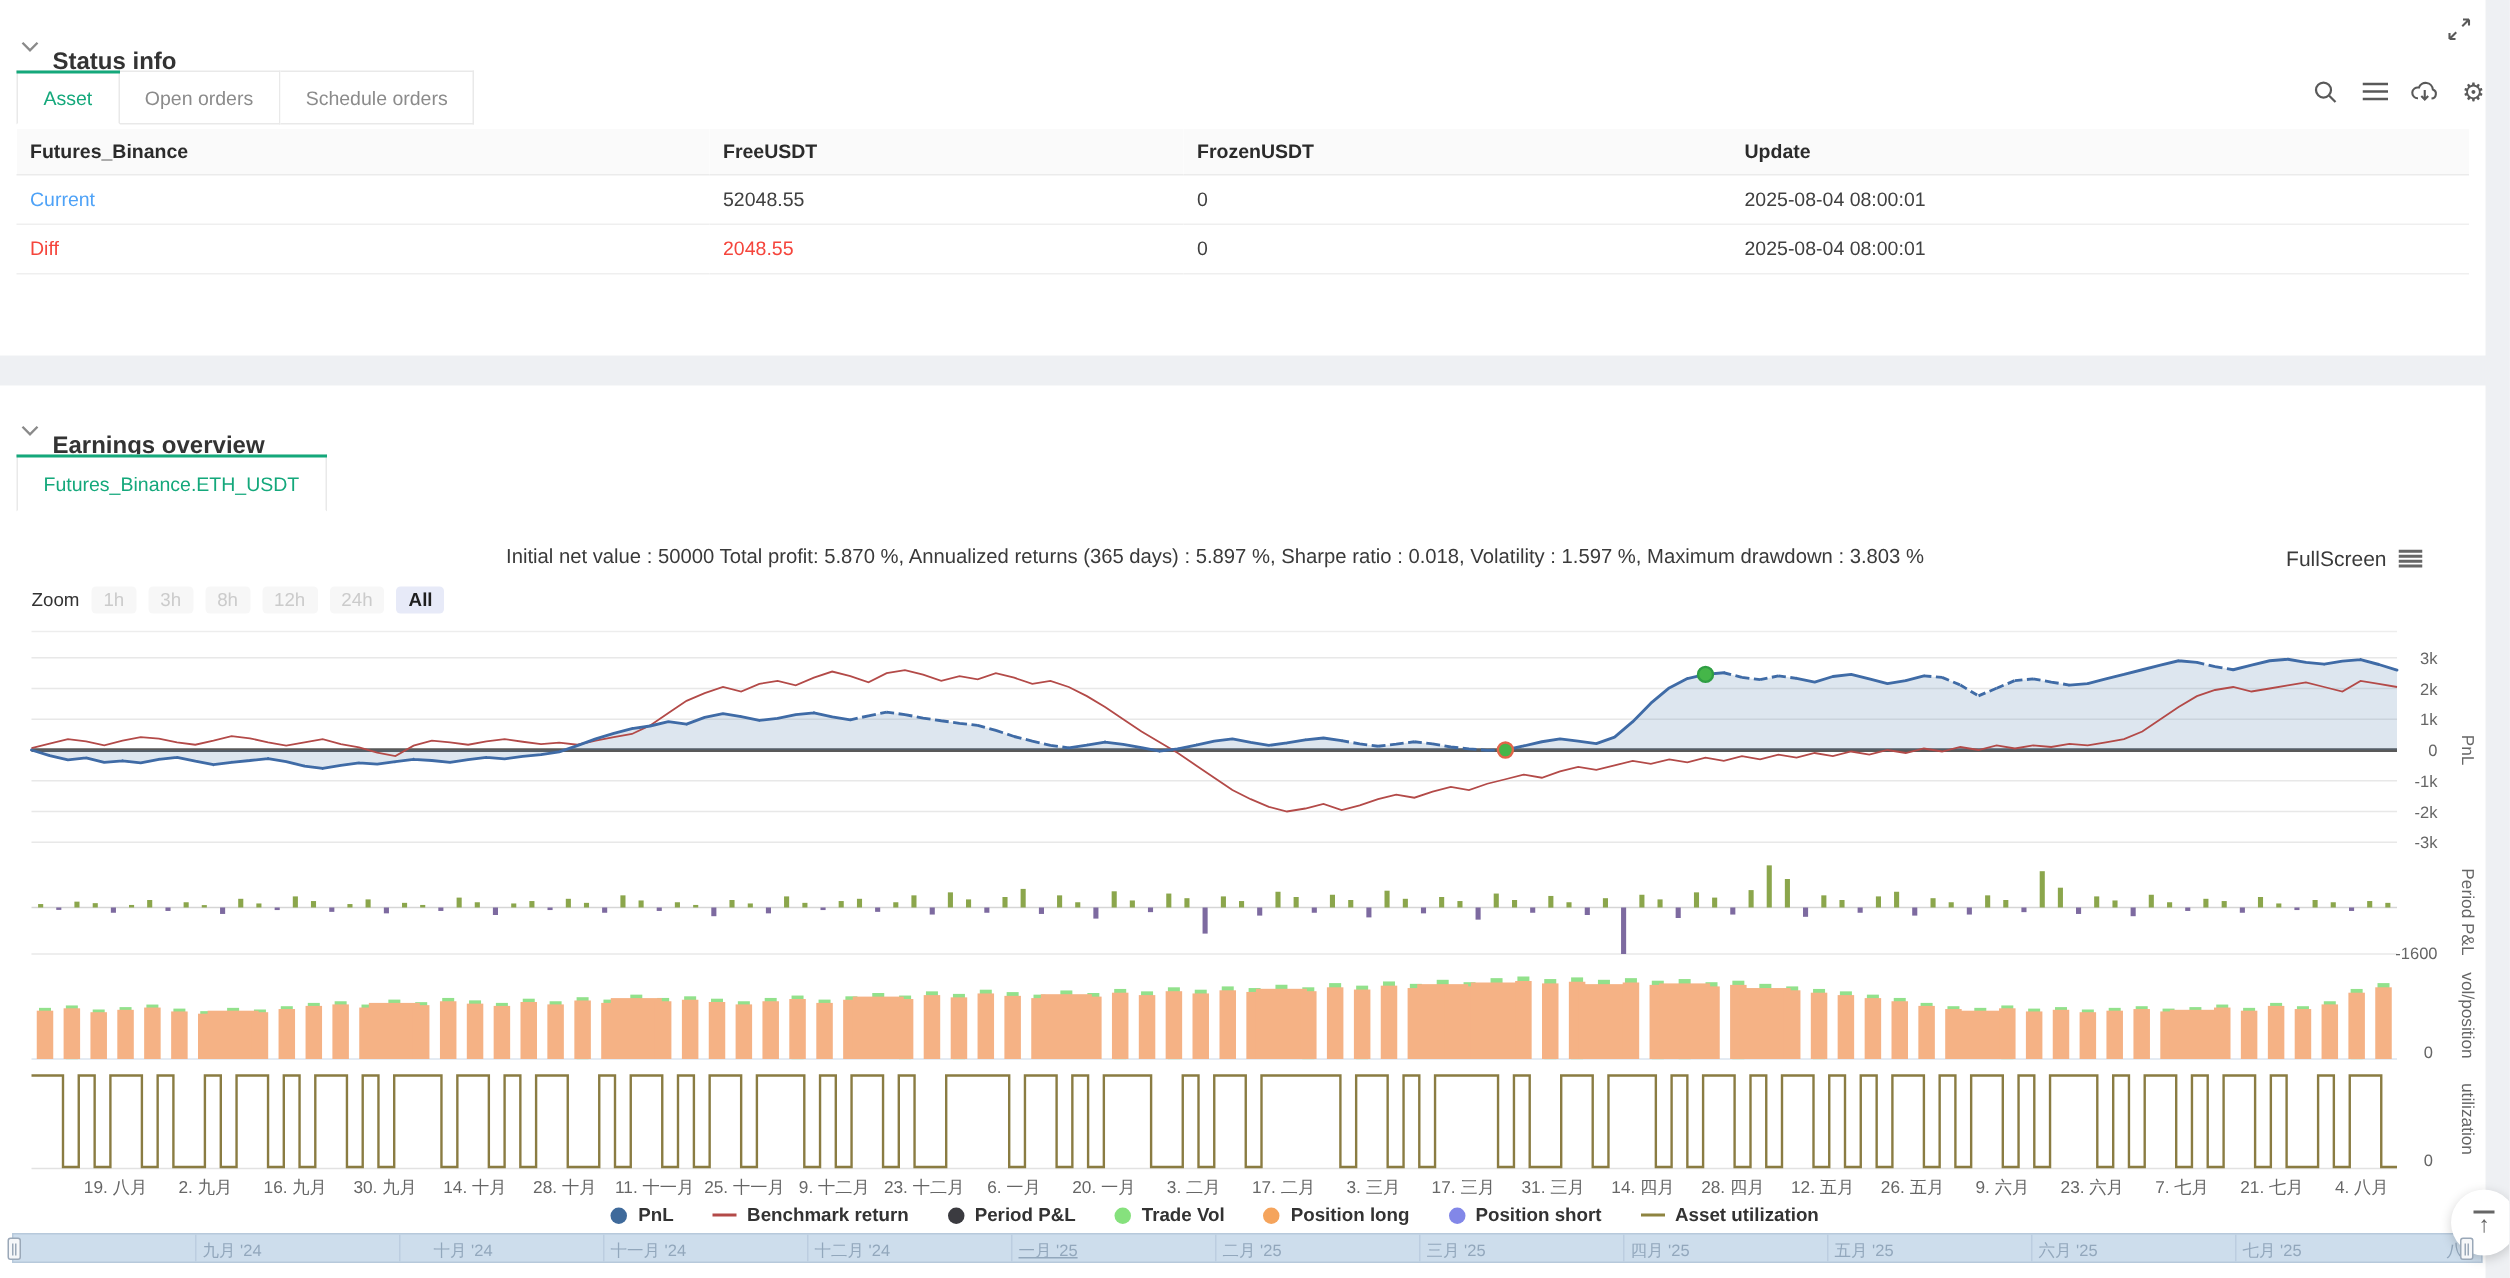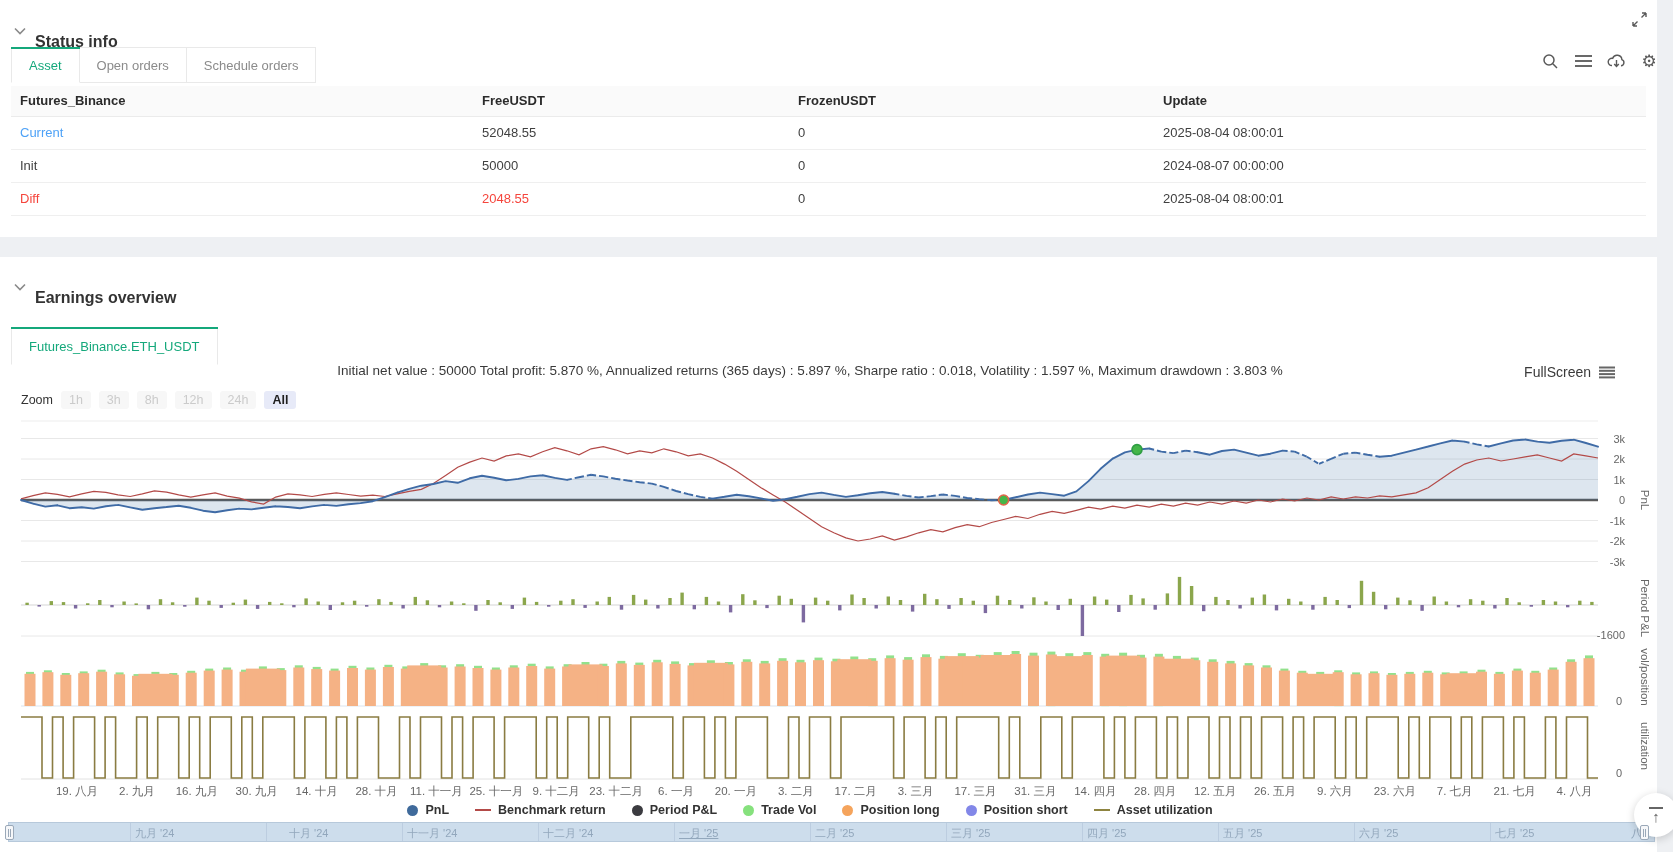--- a/index.html
+++ b/index.html
@@ -12,21 +12,21 @@
   .sec-head { position:absolute; display:flex; align-items:center; gap:9px; }
   .sec-title { font-size:16px; font-weight:700; color:#333;margin-top:23px; }
   .chev { width:12px; height:8px; cursor:pointer; }
   
   .tabs { position:absolute; display:flex; }
   .tab { position:relative; height:36px; padding:12px 17px; display:flex; align-items:center;
          font-size:13px; color:#8b8b8b; background:#fff; border:1px solid #e9e9e9; border-left:none; cursor:pointer; }
   .tab:first-child { border-left:1px solid #e9e9e9; }
   .tab.active { color:#14a87b; border-bottom-color:#fff; }
   .tab.active::before { content:""; position:absolute; top:-1px; left:-1px; right:-1px; height:2px; background:#14a87b; }
-  .tab2 { height:38px;margin-top:24px; }
+  .tab2 { height:38px; }
   
   .tools { position:absolute; display:flex; align-items:center; gap:13px; }
   .tool { width:20px; height:20px; display:flex; align-items:center; justify-content:center; cursor:pointer; color:#595959; }
   
   table { border-collapse:collapse; table-layout:fixed; font-size:13px; }
   th,td { text-align:left; padding:8px 9px; border-bottom:1px solid #efefef; overflow:hidden; white-space:nowrap; }
   th { background:#fafafa; font-weight:700; color:#2b2b2b; border-bottom:1px solid #ebebeb; height:30px; padding:5px 9px;}
   td { height:33px; color:#404040; }
   
   #stats-line { position:absolute; top:106px; left:0; width:1620px; text-align:center; font-size:13.5px; color:#3a3a3a; }
@@ -113,26 +113,20 @@
             <th>FrozenUSDT</th>
             <th>Update</th>
           </tr>
         </thead>
       <tbody id="asset-tbody">
           <tr>
             <td style="color: rgb(78, 162, 247); cursor: pointer;">Current</td>
             <td style="color: rgb(64, 64, 64); margin-top: 32px;">52048.55</td>
             <td style="color: rgb(64, 64, 64);">0</td>
             <td style="color: rgb(64, 64, 64);">2025-08-04 08:00:01</td>
-          </tr>
-          <tr>
-            <td style="color: rgb(64, 64, 64);">Init</td>
-            <td style="color: rgb(64, 64, 64);">50000</td>
-            <td style="color: rgb(64, 64, 64);">0</td>
-            <td style="color: rgb(64, 64, 64);">2024-08-07 00:00:00</td>
           </tr>
           <tr>
             <td style="color: rgb(245, 69, 60);">Diff</td>
             <td style="color: rgb(245, 69, 60);">2048.55</td>
             <td style="color: rgb(64, 64, 64);">0</td>
             <td style="color: rgb(64, 64, 64);">2025-08-04 08:00:01</td>
           </tr>
         </tbody>
     </table>
   </div>

